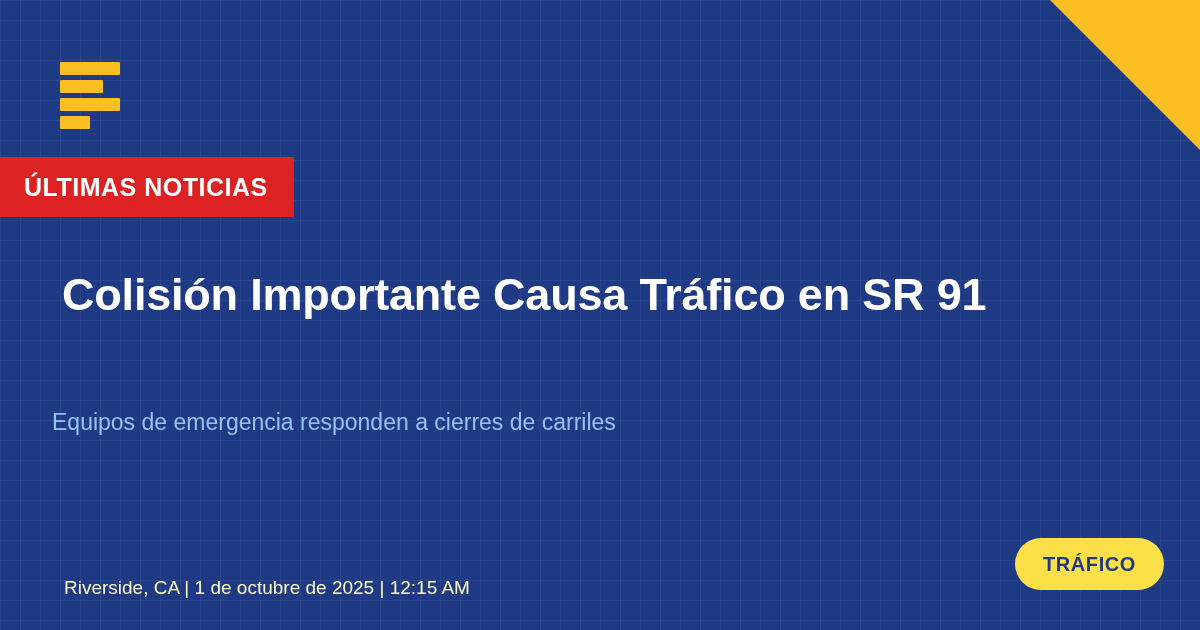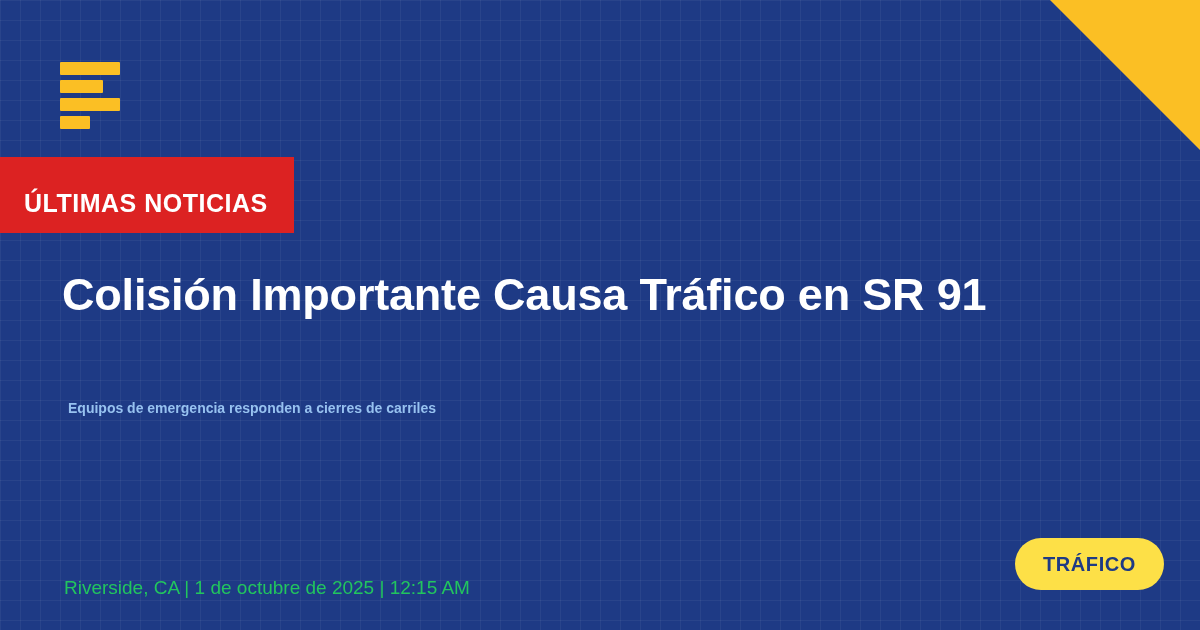--- a/index.html
+++ b/index.html
@@ -57,21 +57,21 @@
   #logo .bar.w4 { width: 30px; }
 
   
   #breaking-badge {
     position: absolute;
     left: 0;
     top: 157px;
     height: 60px;
     display: flex;
     align-items: center;
-    padding: 16px 26px 0 24px;
+    padding: 0 26px 0 24px;
     background: #dc2222;
   }
   #breaking-badge .label {
     color: #ffffff;
     font-size: 25px;
     font-weight: bold;
     letter-spacing: 0.5px;
     line-height: 1;
     white-space: nowrap;
   }
@@ -85,35 +85,35 @@
     color: #ffffff;
     font-size: 45px;
     font-weight: bold;
     line-height: 1.28;
     letter-spacing: -0.2px;
   }
 
   
   #subtitle {
     position: absolute;
-    left: 68px;
+    left: 52px;
     top: 385px;
     width: 1050px;
     color: #97c2f0;
-    font-size: 14px;
-    font-weight: bold;
+    font-size: 23px;
+    font-weight: normal;
     line-height: 1.3;
   }
 
   
   #meta {
     position: absolute;
     left: 64px;
     top: 577px;
-    color: #22c55e;
+    color: #fef9c3;
     font-size: 19px;
     font-weight: normal;
     line-height: 1.2;
     white-space: nowrap;
   }
 
   
   #category-pill {
     position: absolute;
     right: 36px;

